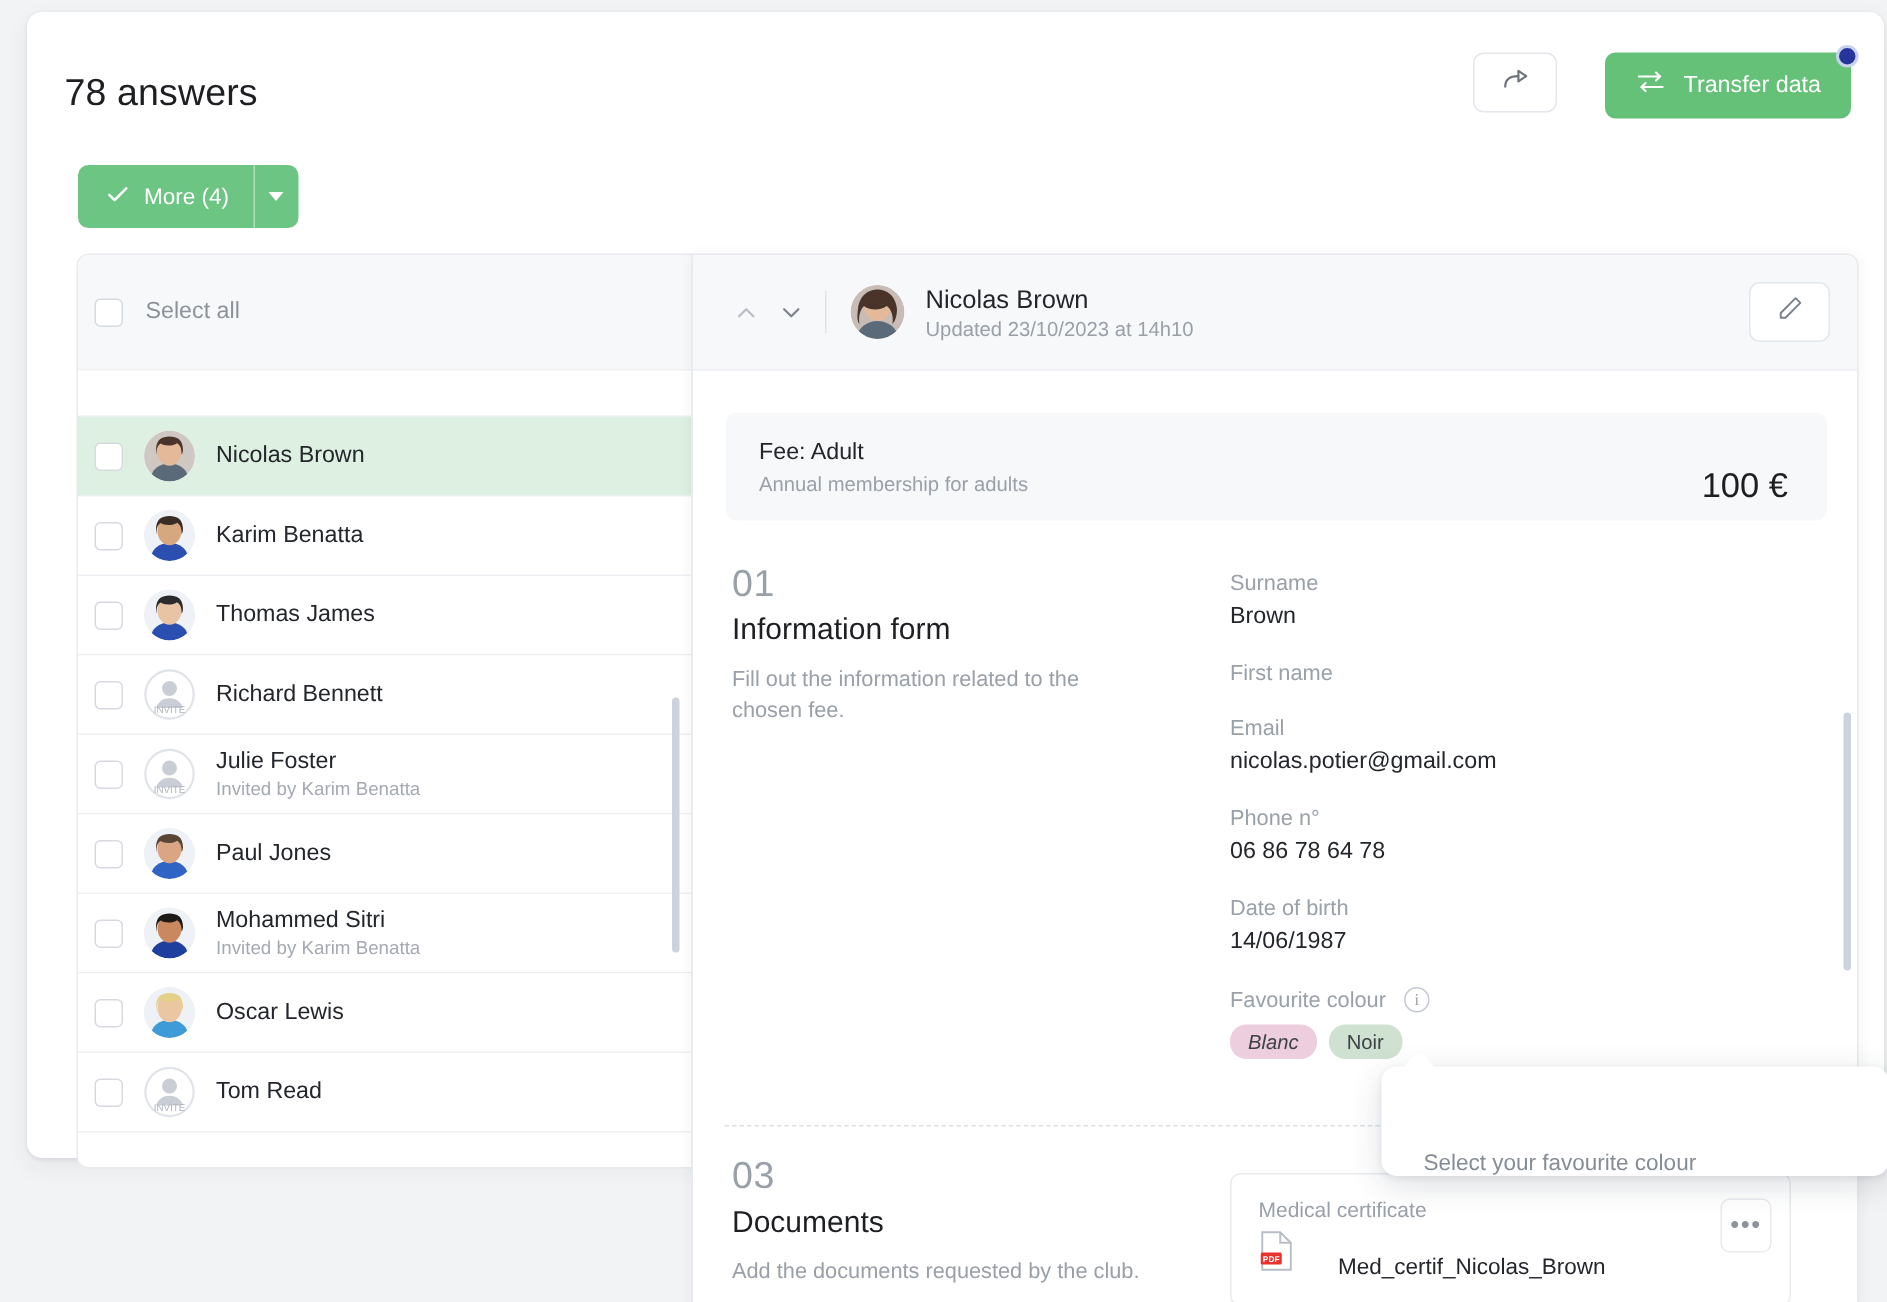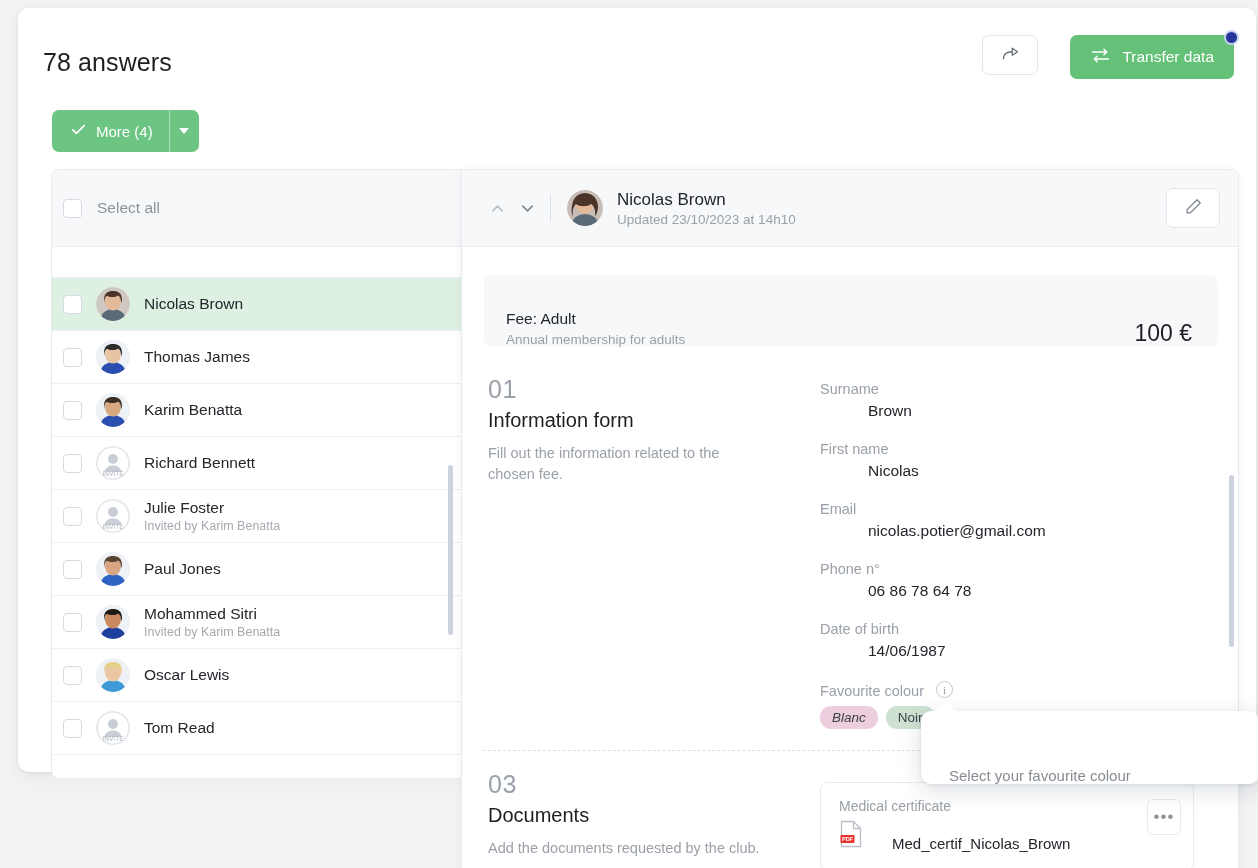--- a/index.html
+++ b/index.html
@@ -156,36 +156,36 @@
   .edit-btn {
     margin-left: auto; width: 54px; height: 40px;
     border: 1px solid #e3e6ea; border-radius: 7px; background: #fff;
     display: flex; align-items: center; justify-content: center; cursor: pointer;
   }
 
   .fee-card {
     position: absolute; left: 22px; top: 105px;
     width: 734px; height: 72px;
     background: #f7f8f9; border-radius: 7px;
-    display: flex; align-items: flex-end; padding: 0 26px 0 22px;
+    display: flex; align-items: center; padding: 0 26px 0 22px;
   }
   .fee-title { font-size: 15.5px; color: #23262b; }
   .fee-sub { font-size: 13.5px; color: #9aa0a8; margin-top: 4px; }
   .fee-price { margin-left: auto; font-size: 23px; color: #1d1f22; margin-top: 24px; }
 
   .section { position: absolute; left: 13px; width: 752px; display: flex; }
   .sec-left { width: 345px; padding-left: 13px; }
   .sec-num { font-size: 25px; color: #9aa0a8; letter-spacing: .5px; }
   .sec-title { font-size: 20px; color: #1d1f22; margin-top: 5px; }
   .sec-desc { font-size: 14.5px; color: #9aa0a8; margin-top: 11px; line-height: 1.42; width: 250px; }
   .sec-right { flex: 1; padding-top: 6px; }
 
   .field { margin-bottom: 21px; }
   .field-label { font-size: 14.5px; color: #9aa0a8; }
-  .field-value { font-size: 15.5px; color: #23262b; margin-top: 5px; margin-left: 48px; }
+  .field-value { font-size: 15.5px; color: #23262b; margin-top: 5px; }
 
   .chips { display: flex; gap: 8px; margin-top: 7px; }
   .chip { padding: 4px 12px; border-radius: 11px; font-size: 13.5px; color: #3e4249; }
 
   .info-i {
     display: inline-flex; width: 17px; height: 17px; border-radius: 50%;
     border: 1px solid #c3c8d0; color: #9aa0a8;
     align-items: center; justify-content: center;
     font-size: 11px; font-family: "Liberation Serif", serif;
     margin-left: 8px; vertical-align: 2px; cursor: pointer;
@@ -359,52 +359,52 @@
                 </g>
               </svg></div>
             <div class="row-text">
               <div class="row-name">Nicolas Brown</div>
             </div>
           </div>
           <div class="row">
             <div class="chk"></div>
             <div class="avatar"><svg width="34" height="34" viewBox="0 0 34 34">
                 <defs>
+                  <clipPath id="cp3">
+                    <circle cx="17" cy="17" r="17"></circle>
+                  </clipPath>
+                </defs>
+                <g clip-path="url(#cp3)">
+                  <rect width="34" height="34" fill="#eef1f5"></rect>
+                  <ellipse cx="17" cy="31" rx="12" ry="9" fill="#2a4fb0"></ellipse>
+                  <ellipse cx="17" cy="14" rx="8" ry="9.5" fill="#d6a87f"></ellipse>
+                  <path d="M8 13c0-7 4-9 9-9s9 2 9 9c0 2-1 3-1 3 .4-5-2-7-3-7.5-2.5 2-8.5 2-11 .2-.8.6-3 2.3-2.6 7.3 0 0-.4-1-.4-3z" fill="#3a2d26"></path>
+                </g>
+              </svg></div>
+            <div class="row-text">
+              <div class="row-name">Karim Benatta</div>
+            </div>
+          </div>
+          <div class="row">
+            <div class="chk"></div>
+            <div class="avatar"><svg width="34" height="34" viewBox="0 0 34 34">
+                <defs>
                   <clipPath id="cp2">
                     <circle cx="17" cy="17" r="17"></circle>
                   </clipPath>
                 </defs>
                 <g clip-path="url(#cp2)">
                   <rect width="34" height="34" fill="#eef1f5"></rect>
                   <ellipse cx="17" cy="31" rx="12" ry="9" fill="#2a4fb0"></ellipse>
                   <ellipse cx="17" cy="14" rx="8" ry="9.5" fill="#e8c3a4"></ellipse>
                   <path d="M8 13c0-7 4-9 9-9s9 2 9 9c0 2-1 3-1 3 .4-5-2-7-3-7.5-2.5 2-8.5 2-11 .2-.8.6-3 2.3-2.6 7.3 0 0-.4-1-.4-3z" fill="#2b2b2b"></path>
                 </g>
               </svg></div>
             <div class="row-text">
               <div class="row-name">Thomas James</div>
-            </div>
-          </div>
-          <div class="row">
-            <div class="chk"></div>
-            <div class="avatar"><svg width="34" height="34" viewBox="0 0 34 34">
-                <defs>
-                  <clipPath id="cp3">
-                    <circle cx="17" cy="17" r="17"></circle>
-                  </clipPath>
-                </defs>
-                <g clip-path="url(#cp3)">
-                  <rect width="34" height="34" fill="#eef1f5"></rect>
-                  <ellipse cx="17" cy="31" rx="12" ry="9" fill="#2a4fb0"></ellipse>
-                  <ellipse cx="17" cy="14" rx="8" ry="9.5" fill="#d6a87f"></ellipse>
-                  <path d="M8 13c0-7 4-9 9-9s9 2 9 9c0 2-1 3-1 3 .4-5-2-7-3-7.5-2.5 2-8.5 2-11 .2-.8.6-3 2.3-2.6 7.3 0 0-.4-1-.4-3z" fill="#3a2d26"></path>
-                </g>
-              </svg></div>
-            <div class="row-text">
-              <div class="row-name">Karim Benatta</div>
             </div>
           </div>
           <div class="row">
             <div class="chk"></div>
             <div class="avatar"><svg width="34" height="34" viewBox="0 0 34 34">
                 <circle cx="17" cy="17" r="16" fill="#fff" stroke="#dfe2e7" stroke-width="1.2"></circle>
                 <circle cx="17" cy="13" r="5" fill="#c9ced6"></circle>
                 <path d="M8 26c1.6-4.6 5-6.5 9-6.5s7.4 1.9 9 6.5z" fill="#c9ced6"></path>
                 <text x="17" y="29.5" font-size="6.5" fill="#aeb4bc" text-anchor="middle" font-family="Liberation Sans, sans-serif">INVITE</text>
               </svg></div>
@@ -556,21 +556,20 @@
           <div class="sec-desc">Fill out the information related to the chosen fee.</div>
         </div>
         <div class="sec-right">
           <div id="fields-host">
               <div class="field">
                 <div class="field-label">Surname</div>
                 <div class="field-value">Brown</div>
               </div>
               <div class="field">
                 <div class="field-label">First name</div>
-                <div class="field-value">Nicolas</div>
               </div>
               <div class="field">
                 <div class="field-label">Email</div>
                 <div class="field-value">nicolas.potier@gmail.com</div>
               </div>
               <div class="field">
                 <div class="field-label">Phone n°</div>
                 <div class="field-value">06 86 78 64 78</div>
               </div>
               <div class="field">

